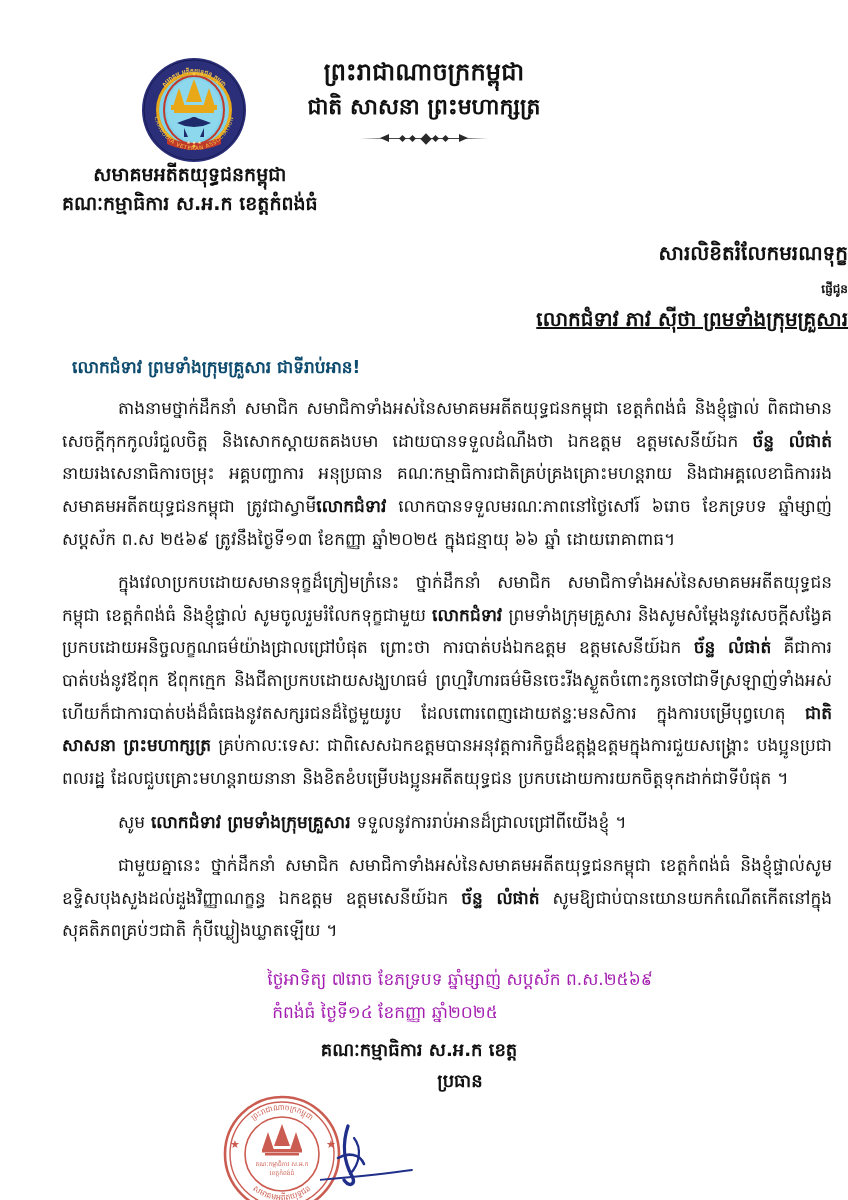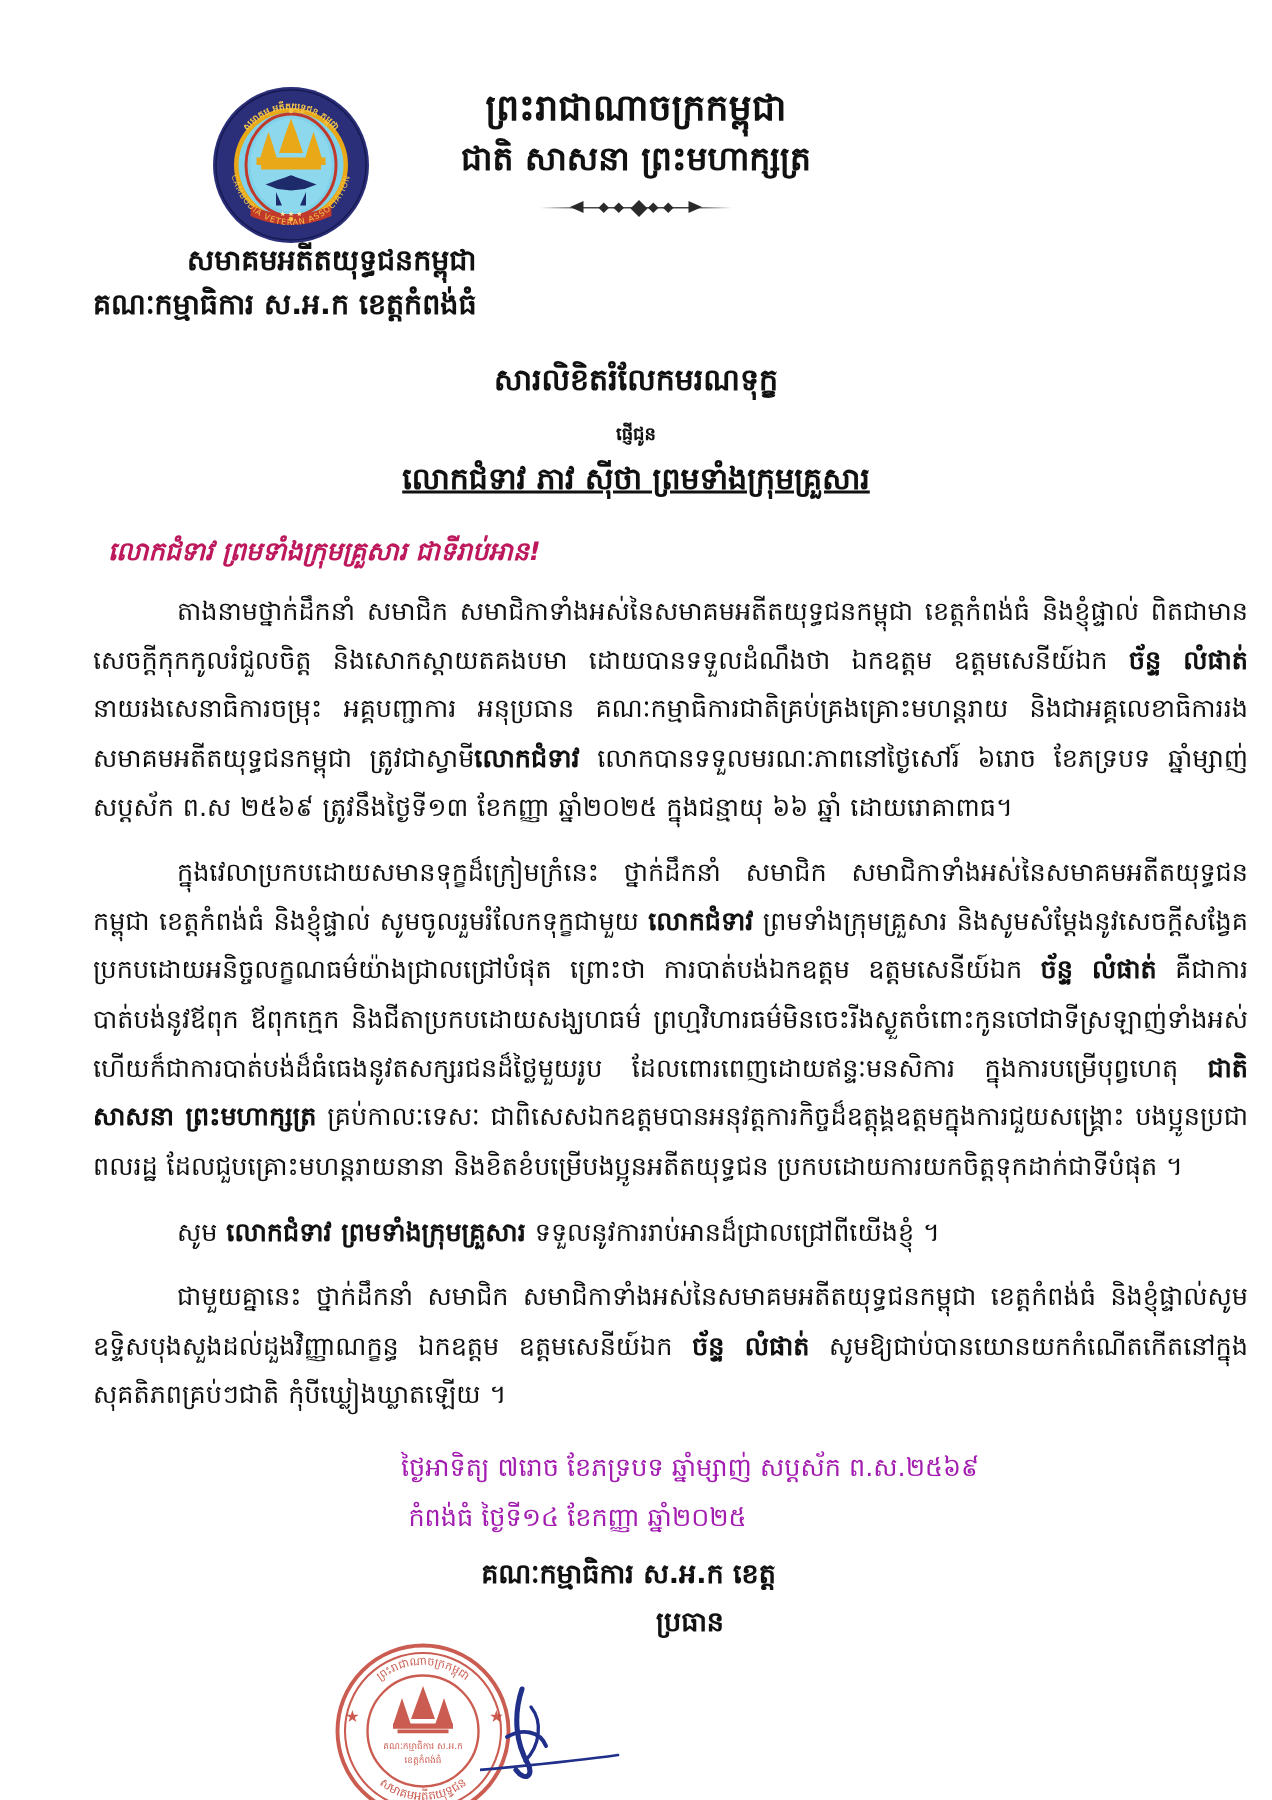--- a/index.html
+++ b/index.html
@@ -91,33 +91,33 @@
     position: absolute;
     left: 141px;
     top: 57px;
     width: 106px;
     height: 106px;
   }
   .org-lines {
     position: absolute;
     left: 62px;
     top: 160px;
-    text-align: right;
+    text-align: center;
   }
   .org-line {
     font-size: 19px;
     font-weight: bold;
     color: #111111;
     line-height: 1.52;
     white-space: nowrap;
   }
 
   
   .doc-title-block {
-    text-align: center;
+    text-align: right;
     margin-top: 8px;
   }
   .doc-title-main {
     font-size: 20px;
     font-weight: bold;
     color: #111111;
     line-height: 1.5;
   }
   .doc-title-sub {
     font-size: 12px;
@@ -135,23 +135,22 @@
     text-decoration: underline;
   }
 
   
   .body-block {
     margin: 0;
     padding: 0 16px 0 62px;
   }
   .salutation {
     font-size: 17px;
-    font-style: italic;
-    font-weight: bold;
-    color: #be185d;
+    font-weight: bold;
+    color: #0c4a6e;
     margin-top: 22px;
     padding-left: 10px;
   }
   p.para {
     font-size: 17px;
     color: #111111;
     line-height: 1.92;
     text-align: justify;
     text-justify: inter-word;
     margin: 11px 0 0 0;

